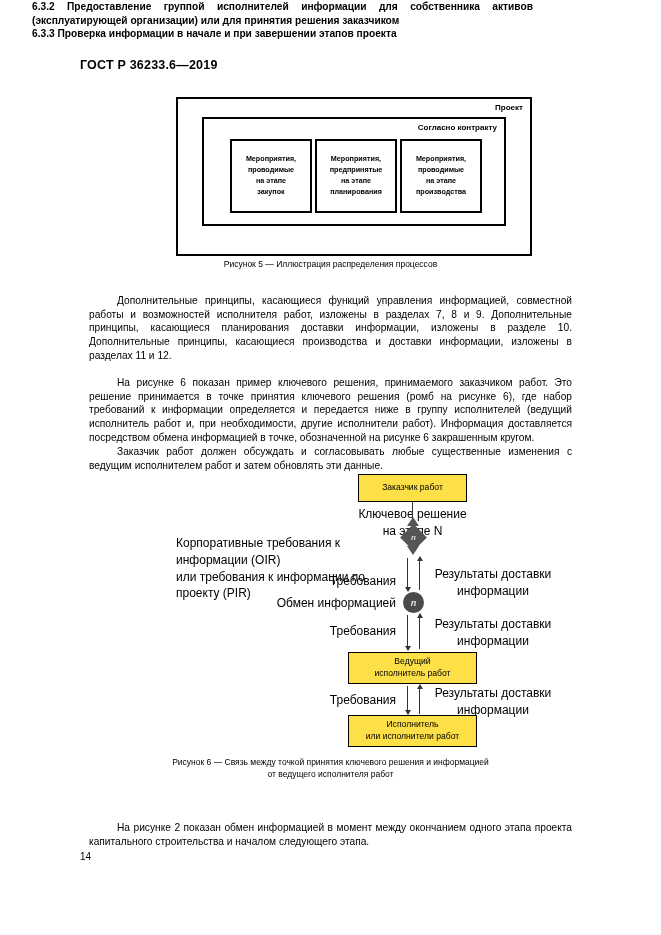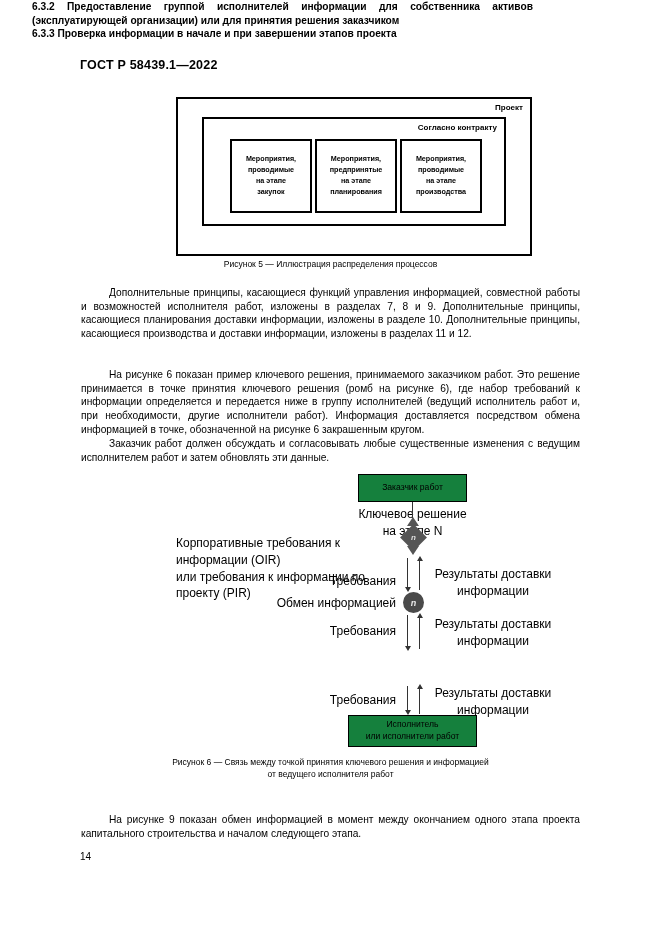--- a/index.html
+++ b/index.html
@@ -112,21 +112,21 @@
   
   .body-block {
     position: absolute;
     left: 80px;
     width: 501px;
     font-size: 10.2px;
     line-height: 13.7px;
     text-align: justify;
   }
   .body-block p {
-    margin: 1px;
+    margin: 9px;
     text-indent: 28px;
   }
   .head-run {
     font-weight: bold;
     padding-left: 32px;
   }
 
   #para-1 { top: 285px; }
   #head-632 { top: 339px; left: 80px; width: 501px; font-size: 10.2px; line-height: 13.7px; text-align: justify; }
   #para-2 { top: 367px; }
@@ -138,21 +138,21 @@
   .fig6-wrap {
     position: absolute;
     left: 80px;
     top: 470px;
     width: 501px;
     height: 280px;
   }
   .f6-box {
     position: absolute;
     border: 1.5px solid #000;
-    background: #15803d;
+    background: #fde047;
     box-sizing: border-box;
     display: flex;
     align-items: center;
     justify-content: center;
     text-align: center;
     font-size: 8.6px;
     line-height: 1.35;
   }
   .f6-client   { left: 278px; top: 4px;   width: 109px; height: 28px; }
   .f6-lead     { left: 268px; top: 182px; width: 129px; height: 32px; }
@@ -260,21 +260,21 @@
     left: 80px;
     top: 851px;
     font-size: 10px;
   }
 </style>
 </head>
 <body>
 
 <div class="page">
 
-  <div class="doc-header">ГОСТ Р 58439.1—2022</div>
+  <div class="doc-header">ГОСТ Р 36233.6—2019</div>
 
   <div class="fig5-wrap">
     <div class="fig5-outer">
       <div class="fig5-outer-label">Проект</div>
     </div>
     <div class="fig5-mid">
       <div class="fig5-mid-label">Согласно контракту</div>
       <div class="fig5-boxes">
         <div class="fig5-box">Мероприятия,<br>проводимые<br>на этапе<br>закупок</div>
         <div class="fig5-box">Мероприятия,<br>предпринятые<br>на этапе<br>планирования</div>
@@ -326,35 +326,36 @@
     <div class="f6-circle">n</div>
 
     <div class="vline" style="left:327px; top:145px; height:32px;"></div>
     <div class="arrow-dn" style="left:324.5px; top:176px;"></div>
     <div class="vline" style="left:339px; top:147px; height:32px;"></div>
     <div class="arrow-up" style="left:336.5px; top:143px;"></div>
 
     <div class="f6-text f6-req-2">Требования</div>
     <div class="f6-text f6-res-2">Результаты доставки<br>информации</div>
 
+    <div class="f6-box f6-lead">Ведущий<br>исполнитель работ</div>
 
     <div class="vline" style="left:327px; top:216px; height:26px;"></div>
     <div class="arrow-dn" style="left:324.5px; top:240px;"></div>
     <div class="vline" style="left:339px; top:218px; height:26px;"></div>
     <div class="arrow-up" style="left:336.5px; top:214px;"></div>
 
     <div class="f6-text f6-req-3">Требования</div>
     <div class="f6-text f6-res-3">Результаты доставки<br>информации</div>
 
     <div class="f6-box f6-exec">Исполнитель<br>или исполнители работ</div>
   </div>
 
   <div class="fig-caption fig6-caption">Рисунок 6 — Связь между точкой принятия ключевого решения и информацией<br>от ведущего исполнителя работ</div>
 
   <div class="head-run" id="head-633">6.3.3  Проверка информации в начале и при завершении этапов проекта</div>
 
   <div class="body-block" id="para-4">
-    <p>На рисунке 9 показан обмен информацией в момент между окончанием одного этапа проекта капитального строительства и началом следующего этапа.</p>
+    <p>На рисунке 2 показан обмен информацией в момент между окончанием одного этапа проекта капитального строительства и началом следующего этапа.</p>
   </div>
 
   <div class="page-number">14</div>
 
 </div>
 
 </body></html>

